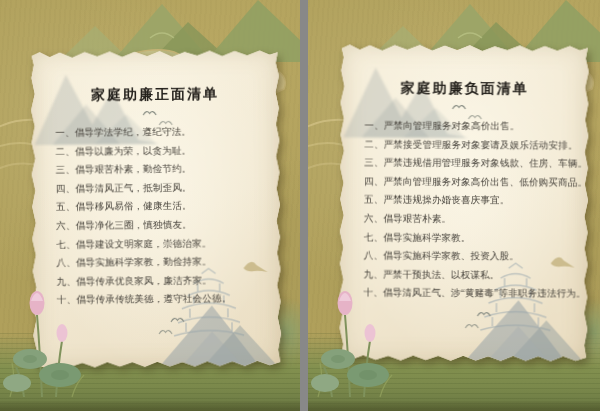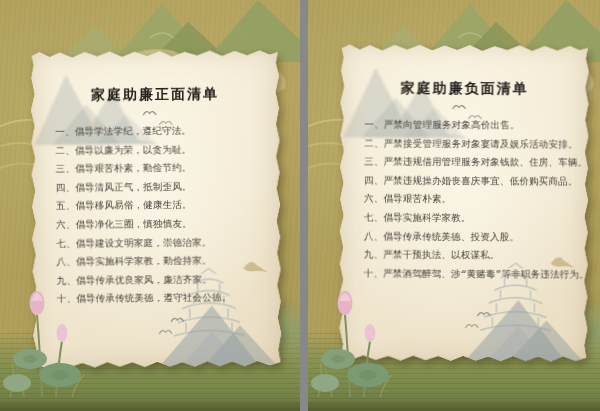--- a/index.html
+++ b/index.html
@@ -1,17 +1,17 @@
 <!DOCTYPE html>
 <html><head>
 <meta charset="utf-8">
 <style>
   html,body{margin:0;padding:0;background:#888;}
   .stage{position:relative;width:600px;height:411px;overflow:hidden;
-         font-family:Liberation Mono, monospace;}
+         font-family:Liberation Serif, serif;}
   .panel{position:absolute;top:0;width:300px;height:411px;overflow:hidden;
          background-color:#b1a15c;
          background-image:
            radial-gradient(circle at 22% 30%, rgba(255,250,220,.10), transparent 45%),
            radial-gradient(circle at 75% 18%, rgba(210,190,120,.25), transparent 40%),
            radial-gradient(circle at 60% 75%, rgba(90,85,35,.14), transparent 55%),
            repeating-linear-gradient(94deg, rgba(120,108,55,.06) 0 2px, rgba(0,0,0,0) 2px 5px);}
   .panel.left{left:0;} .panel.right{left:308px;}
 
   .deco{position:absolute;pointer-events:none;}
@@ -244,26 +244,27 @@
           </svg>
         <svg class="deco tanbird">
             <use href="#sym-tanbird"></use>
           </svg>
 
         <h2 class="title">家庭助廉负面清单</h2>
         <ol class="items">
           <li>一、严禁向管理服务对象高价出售。</li>
           <li>二、严禁接受管理服务对象宴请及娱乐活动安排。</li>
           <li>三、严禁违规借用管理服务对象钱款、住房、车辆。</li>
-          <li>四、严禁违规操办婚丧喜庆事宜、低价购买商品。</li>
+          <li>四、严禁向管理服务对象高价出售、低价购买商品。</li>
+          <li>五、严禁违规操办婚丧喜庆事宜。</li>
           <li>六、倡导艰苦朴素。</li>
           <li>七、倡导实施科学家教。</li>
-          <li>八、倡导传承传统美德、投资入股。</li>
+          <li>八、倡导实施科学家教、投资入股。</li>
           <li>九、严禁干预执法、以权谋私。</li>
-          <li>十、严禁酒驾醉驾、涉“黄赌毒”等非职务违法行为。</li>
+          <li>十、倡导清风正气、涉“黄赌毒”等非职务违法行为。</li>
         </ol>
       </div>
     </div>
     <svg class="deco lotus">
         <use href="#sym-lotus"></use>
       </svg>
   </section>
 
 </div>
 

